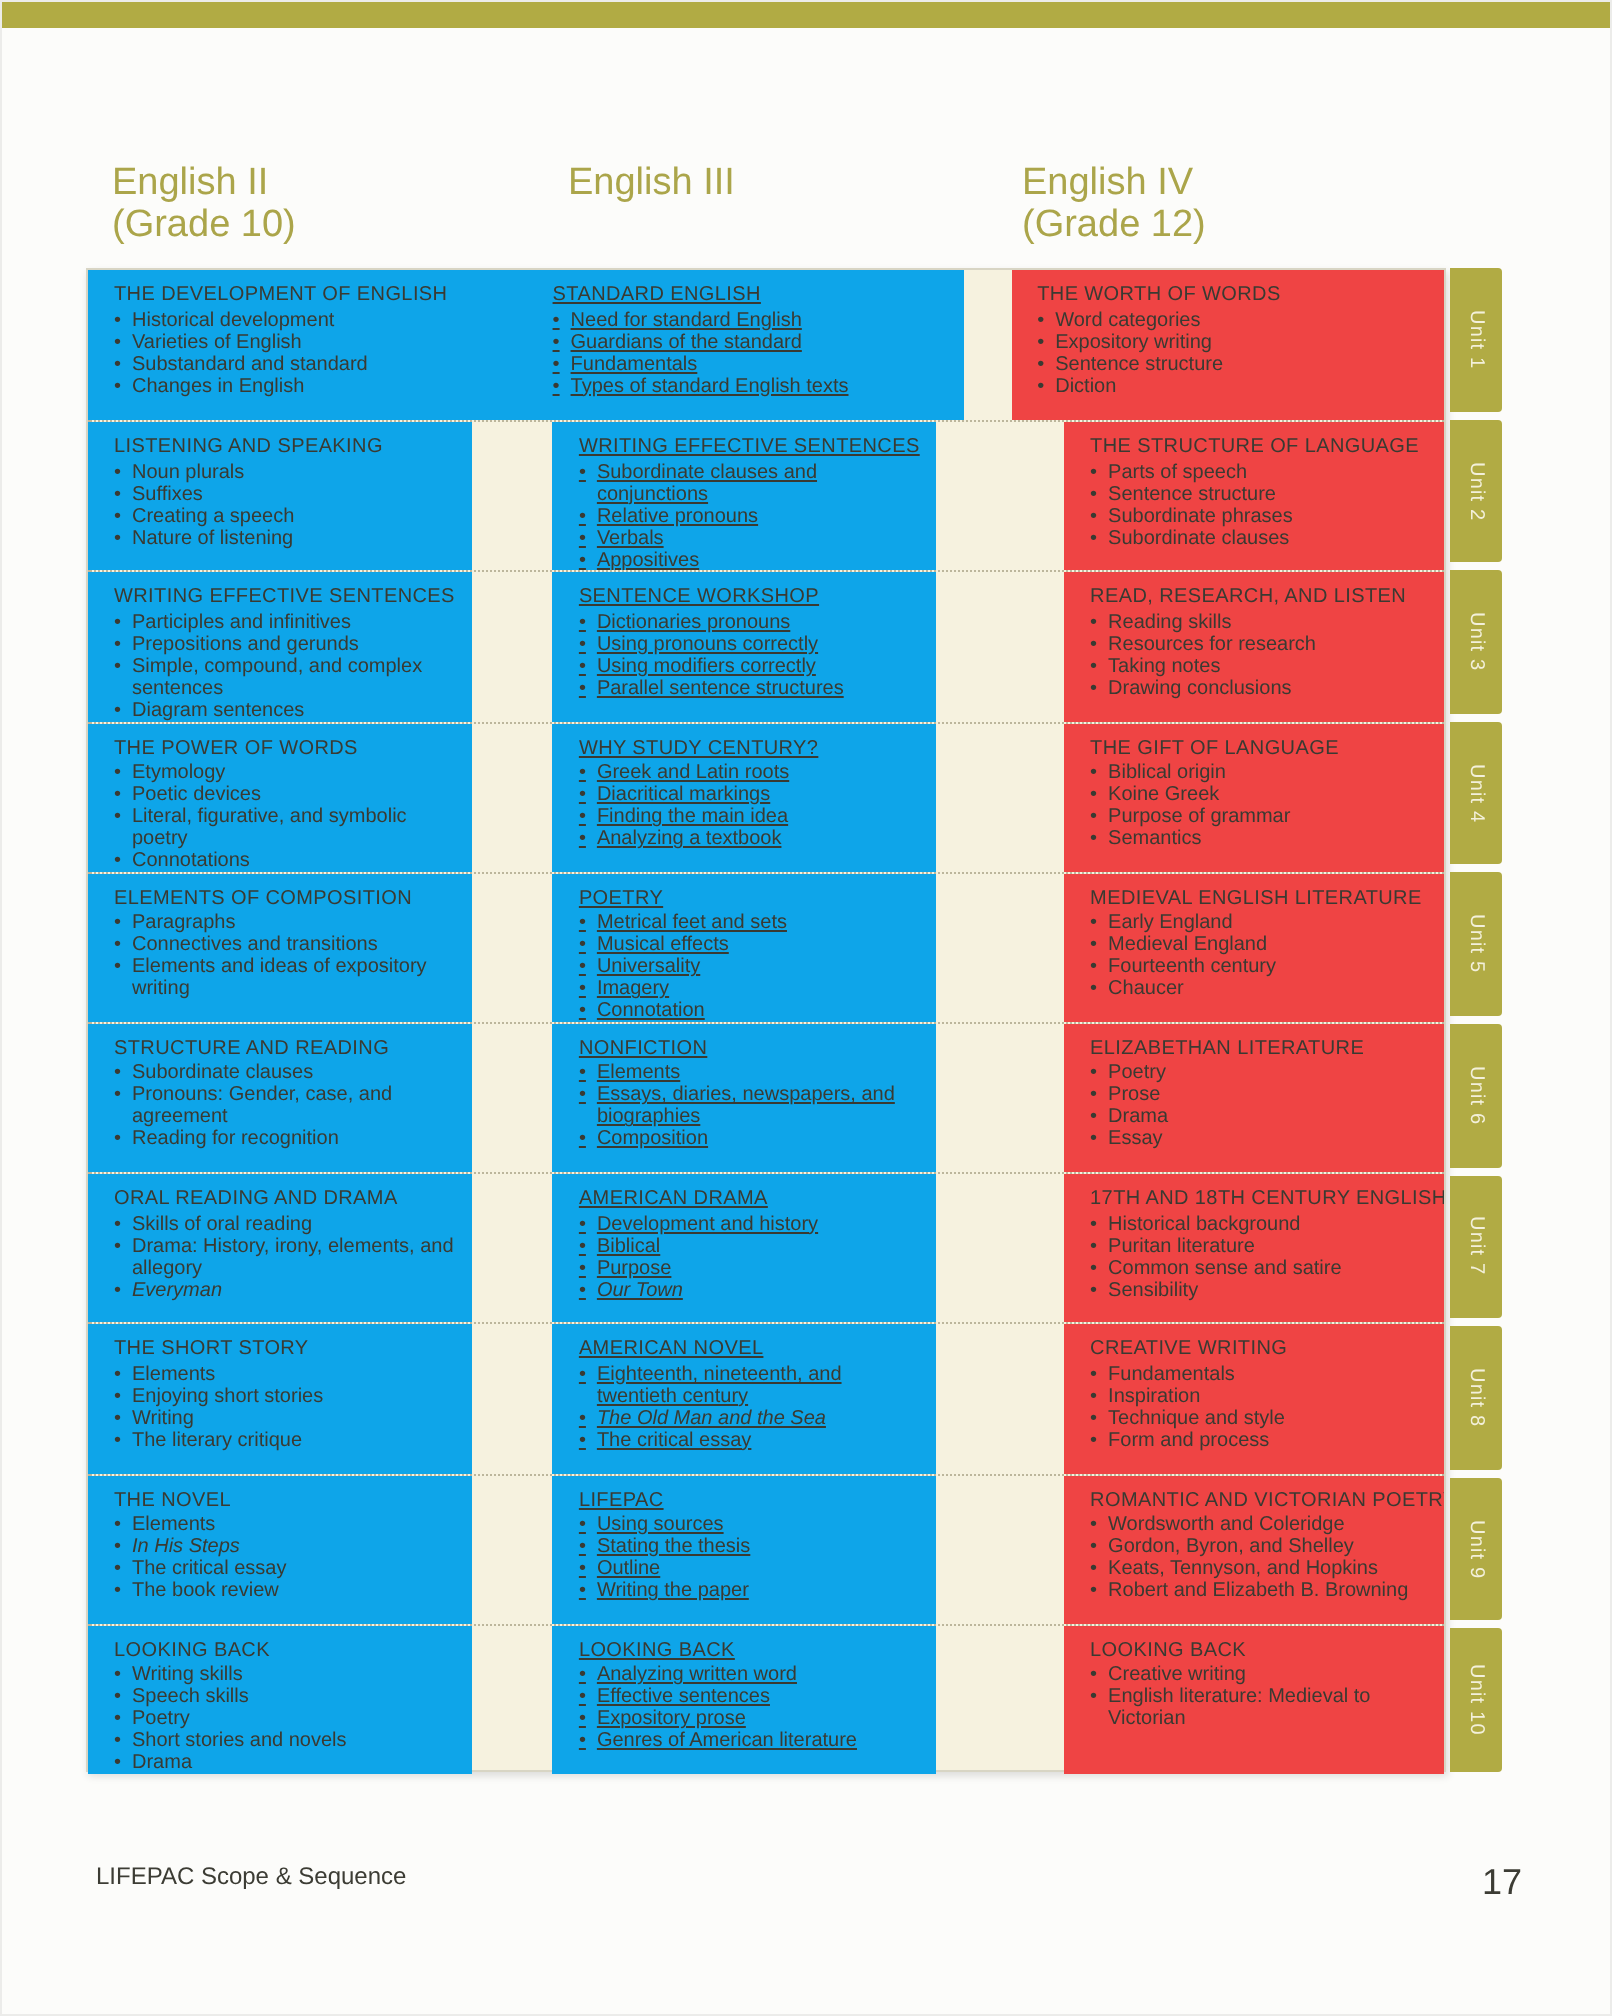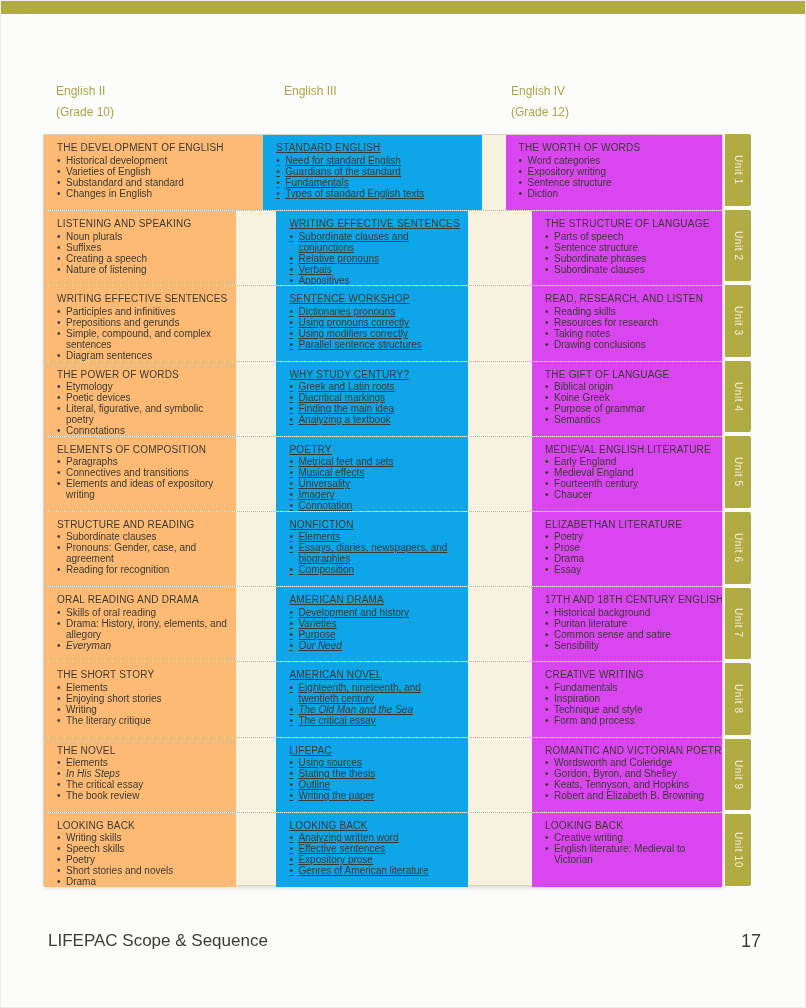--- a/index.html
+++ b/index.html
@@ -28,21 +28,21 @@
     left: 42px; top: 80px;
     width: 680px;
     display: flex;
   }
   .col-header { padding-left: 13px; }
   .col-header.h0 { width: 228px; }
   .col-header.h1 { width: 227px; }
   .col-header.h2 { width: 225px; }
   .col-title, .col-grade {
     color: #aba54a;
-    font-size: 12px;
+    font-size: 19px;
     line-height: 21px;
     font-weight: 400;
   }
   
   .board {
     position: absolute;
     left: 42px; top: 133px;
     width: 680px; height: 752px;
     background: #f6f2df;
     border: 1px solid #d8d5c4;
@@ -52,23 +52,23 @@
     display: flex;
     height: 75.2px;
     overflow: hidden;
   }
   .unit-row + .unit-row { border-top: 1px dotted #bcb69c; gap: 40px; }
   .cell {
     padding: 7px 6px 0 13px;
     overflow: hidden;
     color: #3a3a32;
   }
-  .cell.c0 { width: 228px; background: #fdba74; }
+  .cell.c0 { width: 228px; background: #0ea5e9; }
   .cell.c1 { width: 227px; background: #0ea5e9; text-decoration: underline; }
-  .cell.c2 { width: 225px; background: #d946ef; margin-left: 24px; }
+  .cell.c2 { width: 225px; background: #ef4444; margin-left: 24px; }
   .cell-heading {
     font-size: 10px;
     line-height: 11.5px;
     font-weight: 400;
     letter-spacing: 0.2px;
     margin-bottom: 1px;
     white-space: nowrap;
   }
   .item {
     display: flex;
@@ -102,21 +102,21 @@
     writing-mode: vertical-rl;
     font-size: 10px;
     letter-spacing: 0.6px;
     color: #f3f0da;
     white-space: nowrap;
   }
   
   .footer-title {
     position: absolute;
     left: 47px; top: 930px;
-    font-size: 17px;
+    font-size: 12px;
     color: #3c3c34;
   }
   .page-number {
     position: absolute;
     right: 44px; top: 930px;
     font-size: 18px;
     color: #3c3c34;
   }
 </style>
 </head>
@@ -504,29 +504,29 @@
           </div>
         </div>
         <div class="cell c1">
           <div class="cell-heading">AMERICAN DRAMA</div>
           <div class="item">
             <span class="bullet">•</span>
             <span class="item-text">Development and history</span>
           </div>
           <div class="item">
             <span class="bullet">•</span>
-            <span class="item-text">Varieties</span>
+            <span class="item-text">Biblical</span>
           </div>
           <div class="item">
             <span class="bullet">•</span>
             <span class="item-text">Purpose</span>
           </div>
           <div class="item italic">
             <span class="bullet">•</span>
-            <span class="item-text">Our Need</span>
+            <span class="item-text">Our Town</span>
           </div>
         </div>
         <div class="cell c2">
           <div class="cell-heading">17TH AND 18TH CENTURY ENGLISH LITERATURE</div>
           <div class="item">
             <span class="bullet">•</span>
             <span class="item-text">Historical background</span>
           </div>
           <div class="item">
             <span class="bullet">•</span>

